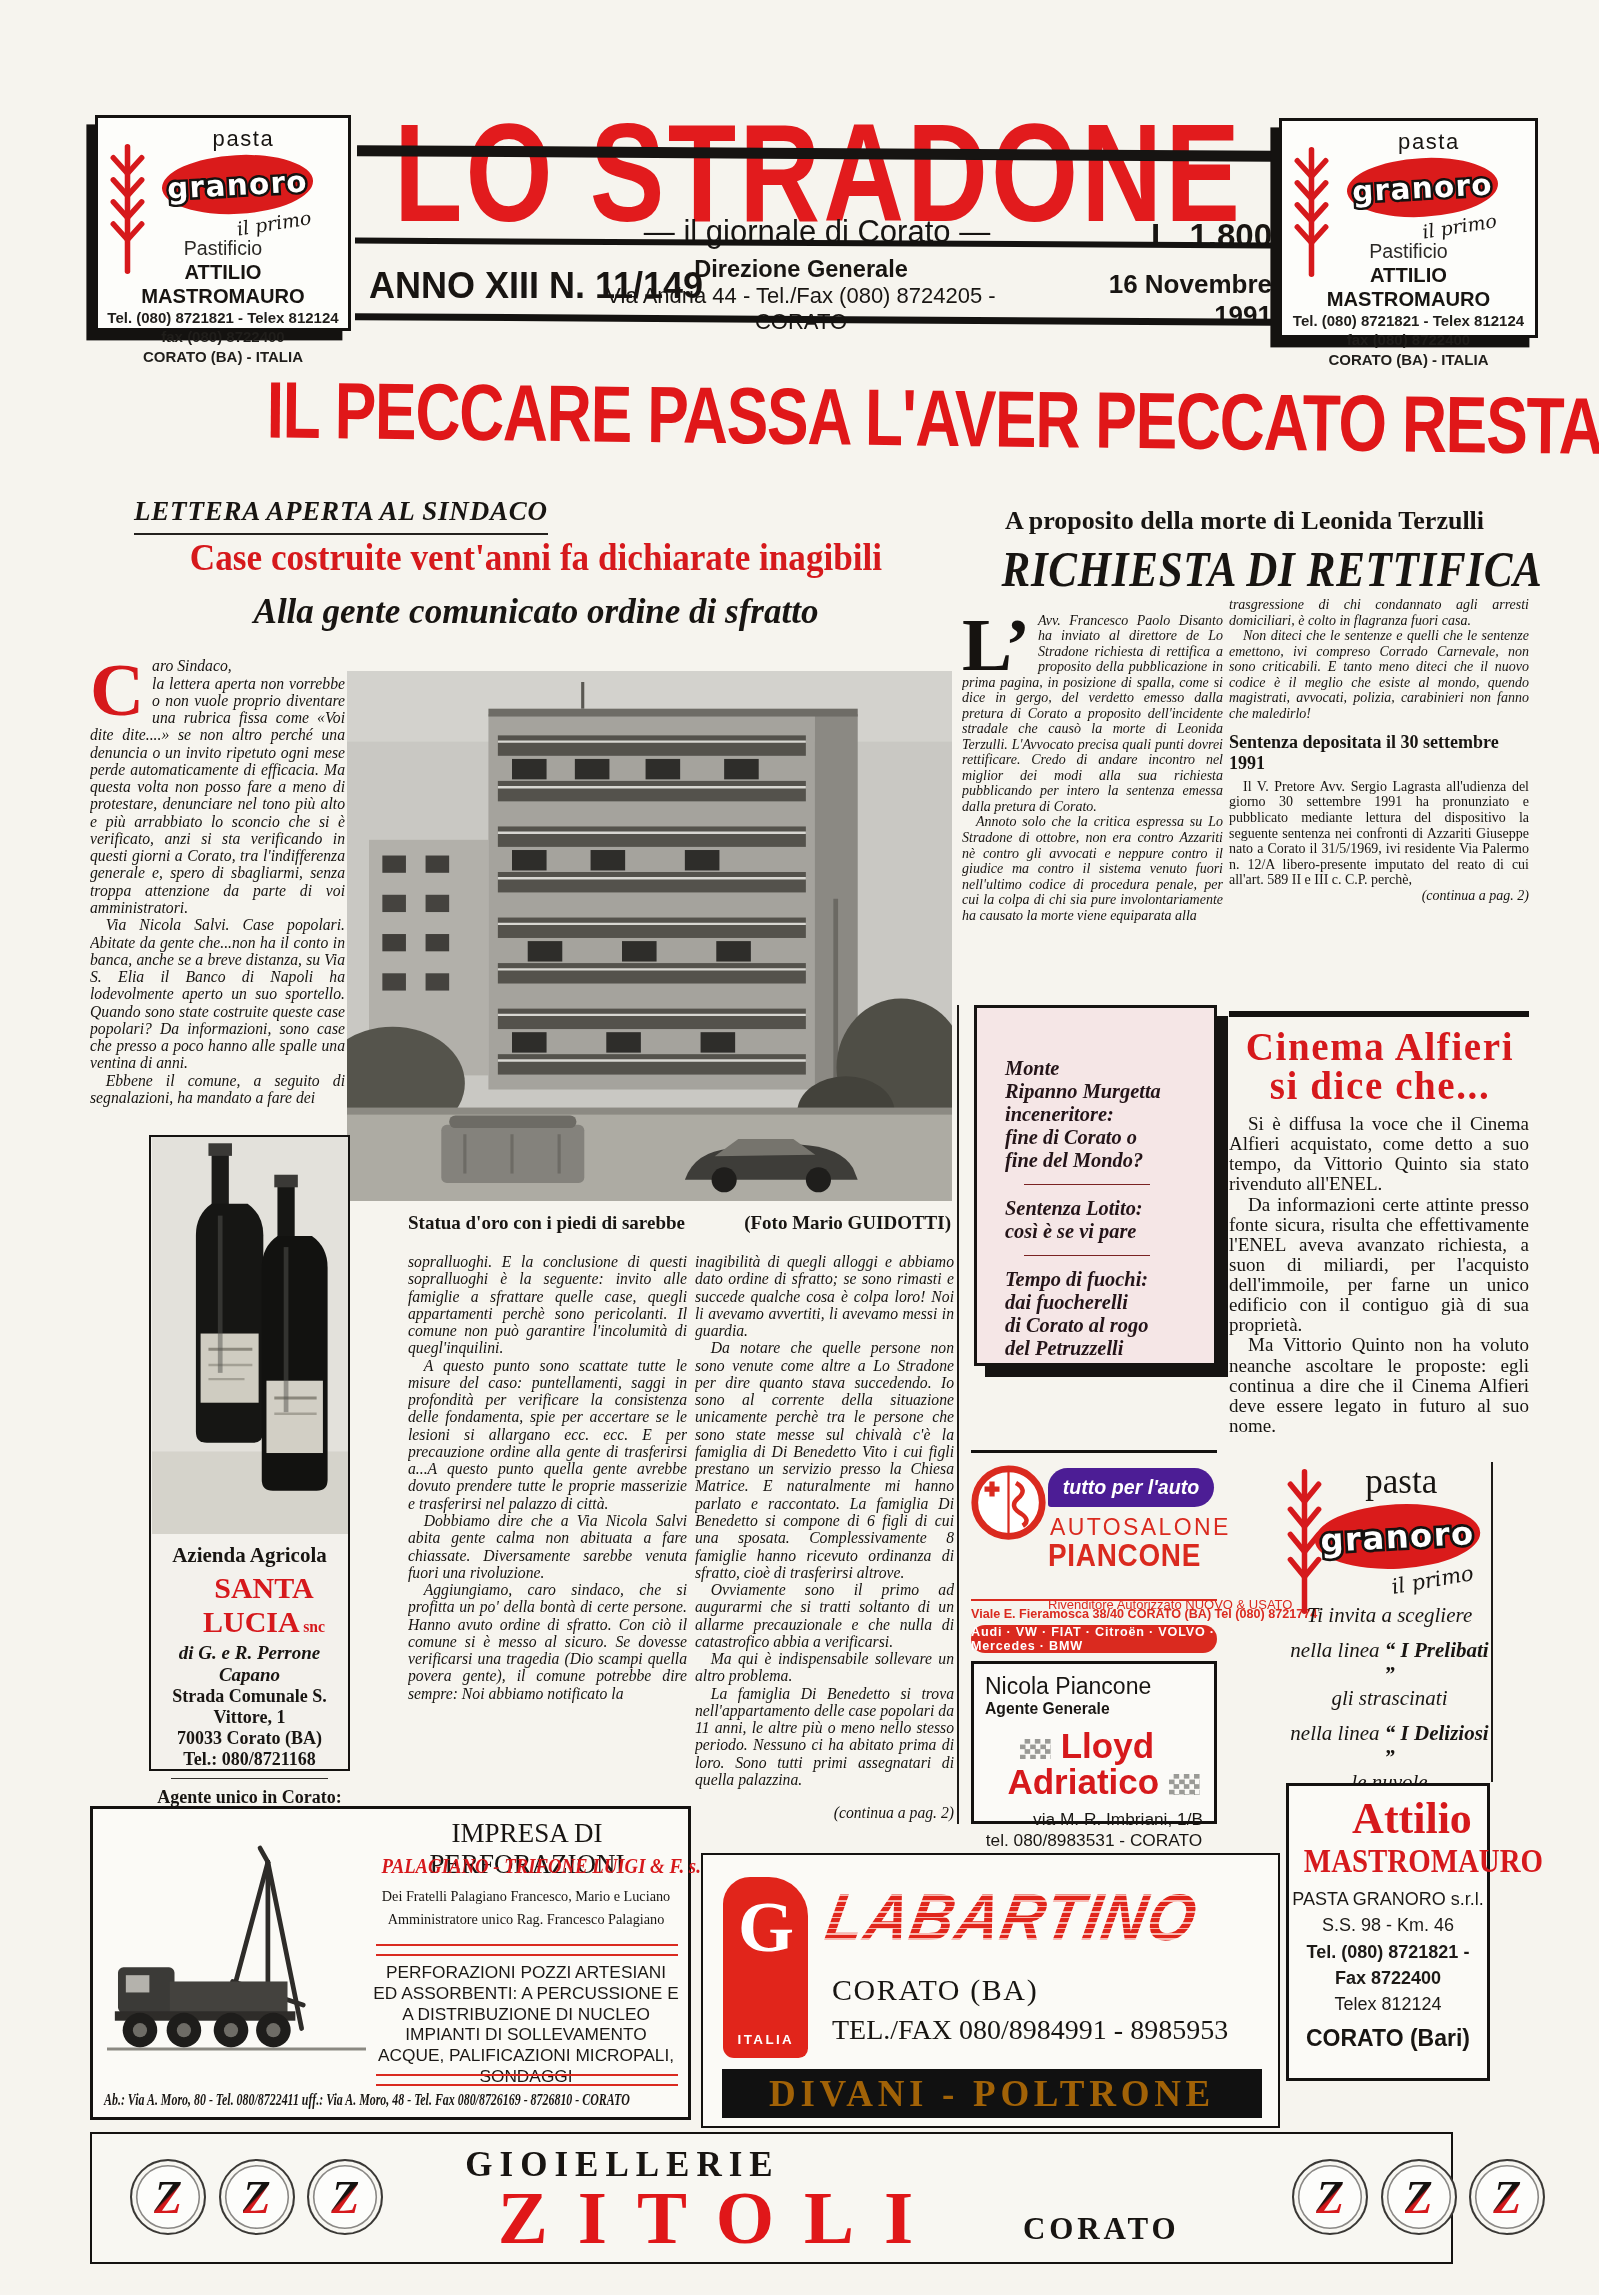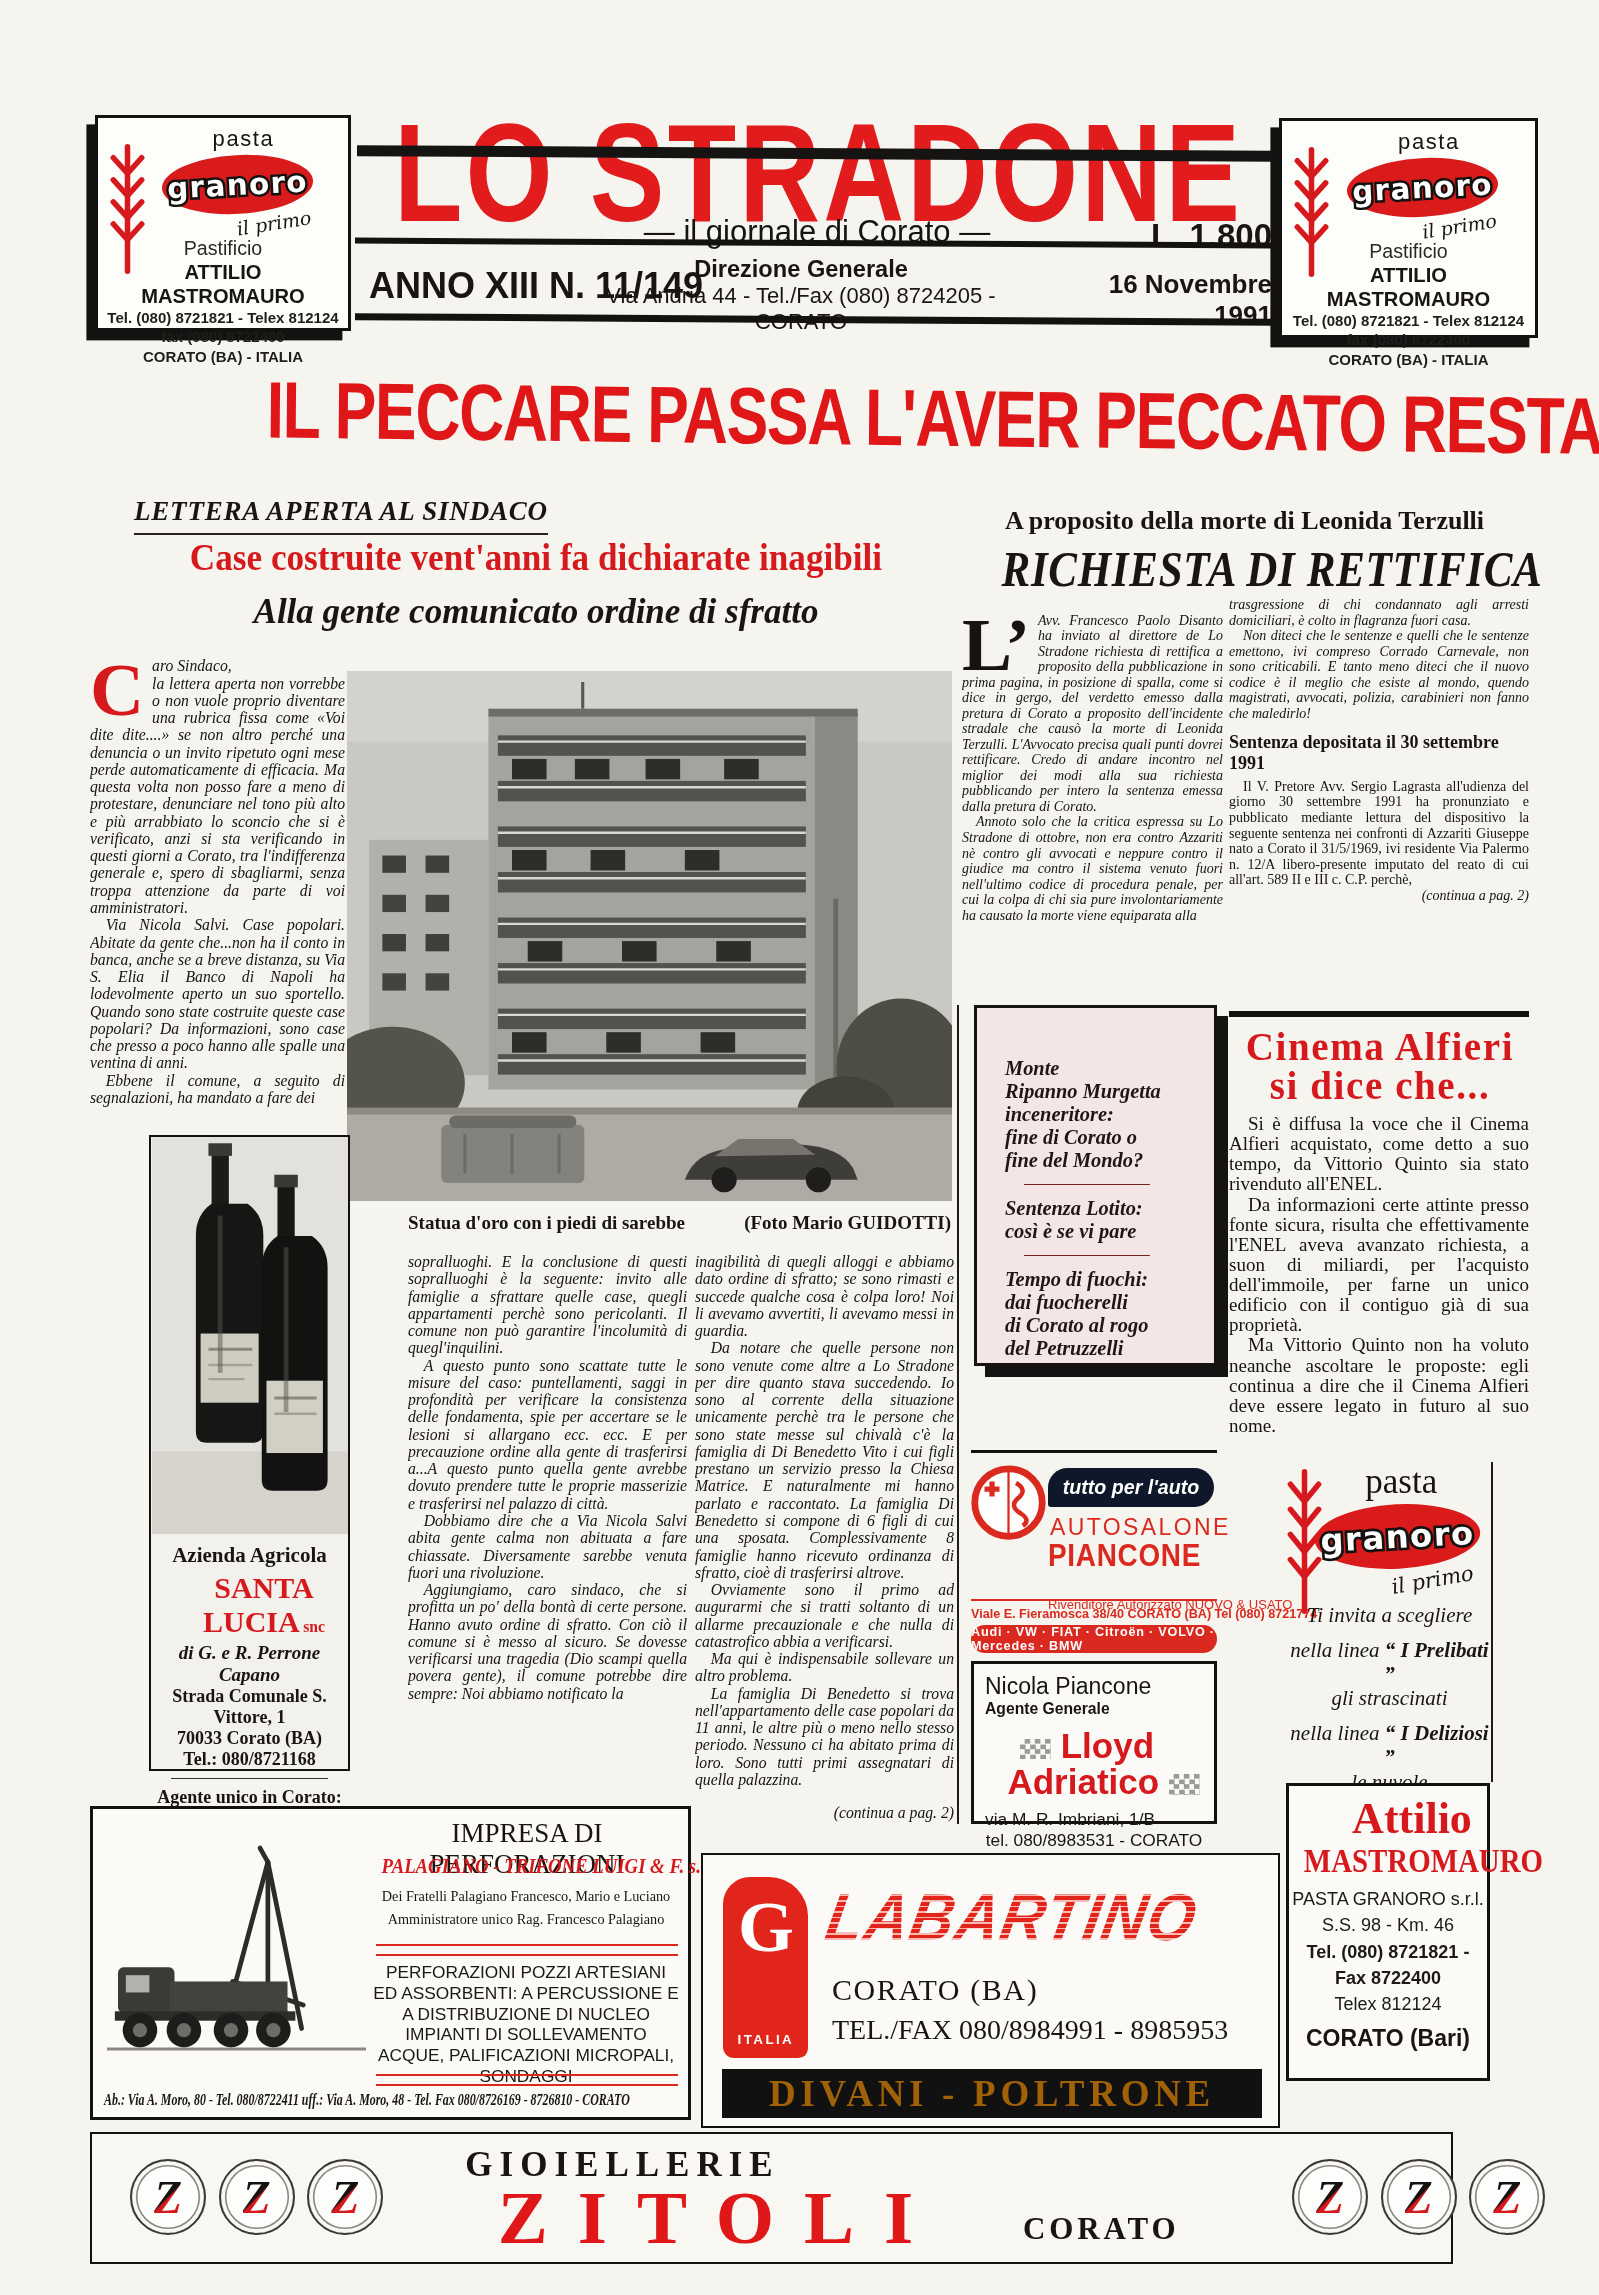--- a/index.html
+++ b/index.html
@@ -68,39 +68,39 @@
   .pink-div{width:65%;border-top:1.6px solid #7a2222;margin:11.8px auto 11.8px 10%;}
 
   
   .cinema-title{left:1229px;top:1027px;width:302px;text-align:center;color:#d6191c;
       font-family:"Liberation Serif",serif;font-weight:bold;font-size:39px;line-height:1.0;letter-spacing:1.6px;}
   .cinema-body{left:1229px;top:1114px;width:300px;height:330px;font-family:"Liberation Serif",serif;
       font-size:19px;line-height:1.06;text-align:justify;white-space:pre-line;overflow:hidden;color:#161310;}
 
   
   .pian{left:971px;top:1459px;width:246px;height:198px;color:#da2a1f;}
-  .pian-bar{position:absolute;left:77px;top:9.4px;width:166px;height:39px;background:#0f172a;border-radius:20.4px 20.4px 20.4px 3.1px;
+  .pian-bar{position:absolute;left:77px;top:9.4px;width:166px;height:39px;background:#4c1d95;border-radius:20.4px 20.4px 20.4px 3.1px;
       color:#fff;font-style:italic;font-weight:bold;font-size:19.6px;display:flex;align-items:center;justify-content:center;}
   .pian-auto{position:absolute;left:79px;top:55px;font-size:23px;letter-spacing:2.4px;}
   .pian-name{position:absolute;left:77px;top:79px;font-size:31px;font-weight:900;transform:scaleX(.9);transform-origin:left;letter-spacing:0.8px;}
   .pian-deal{position:absolute;left:77px;top:118px;font-size:13px;white-space:nowrap;margin-top:20px;}
   .pian-rule{position:absolute;left:0;top:140px;width:100%;height:2.4px;background:#da2a1f;}
   .pian-addr{position:absolute;left:0;top:148px;width:100%;text-align:center;font-size:12.6px;font-weight:bold;white-space:nowrap;}
   .pian-brands{position:absolute;left:0;top:166px;width:100%;height:28px;background:#da2a1f;border-radius:14px;
       color:#fff;font-weight:bold;font-size:12.6px;display:flex;align-items:center;justify-content:center;letter-spacing:0.8px;}
 
   
   .lloyd{left:971px;top:1661px;width:246px;height:163px;border:3.1px solid #141210;background:#fbfaf7;box-sizing:border-box;padding:9.4px 11px;}
   .lloyd-name{font-size:23px;}
   .lloyd-role{font-size:15.7px;font-weight:bold;}
   .lloyd-b1{color:#d6191c;font-weight:900;font-size:35px;margin:7.9px 0 0 35px;}
   .lloyd-b2{color:#d6191c;font-weight:900;font-size:35px;text-align:right;margin:-4.7px 3.1px 0 0;}
   .checker{display:inline-block;width:31px;height:20.4px;vertical-align:middle;
       background:repeating-conic-gradient(#9a9a96 0% 25%, transparent 0% 50%);background-size:10.2px 10.2px;}
-  .lloyd-a1{font-size:17.3px;text-align:left;margin-top:7.9px;}
+  .lloyd-a1{font-size:17.3px;text-align:right;margin-top:7.9px;}
   .lloyd-a2{font-size:17.3px;text-align:center;}
 
   
   .gp{left:1289px;top:1462px;width:201px;height:318px;text-align:center;}
   .gp-pasta{font-family:"Liberation Serif",serif;font-size:35px;margin-left:23.6px;}
   .gp-script{font-family:"DejaVu Serif",serif;font-style:italic;font-size:21px;transform:rotate(-10deg);margin:-6.3px 0 0 86px;}
   .gp-line{font-family:"Liberation Serif",serif;font-style:italic;font-size:21px;line-height:1.15;}
   .gp-name{font-family:"Liberation Serif",serif;font-weight:bold;font-size:21px;display:inline;}
   .gp-item{margin-top:11px;}
   .gp-past{font-family:"Liberation Serif",serif;font-size:21px;letter-spacing:1.6px;text-align:right;margin-top:12.6px;}

